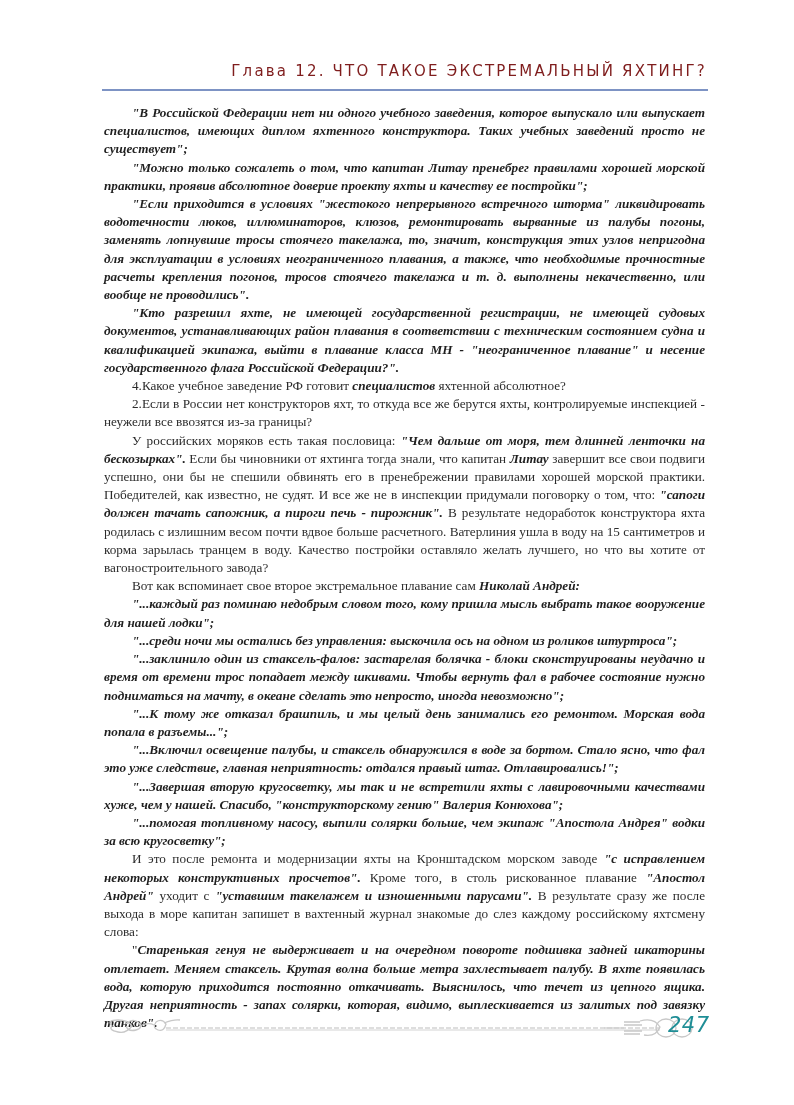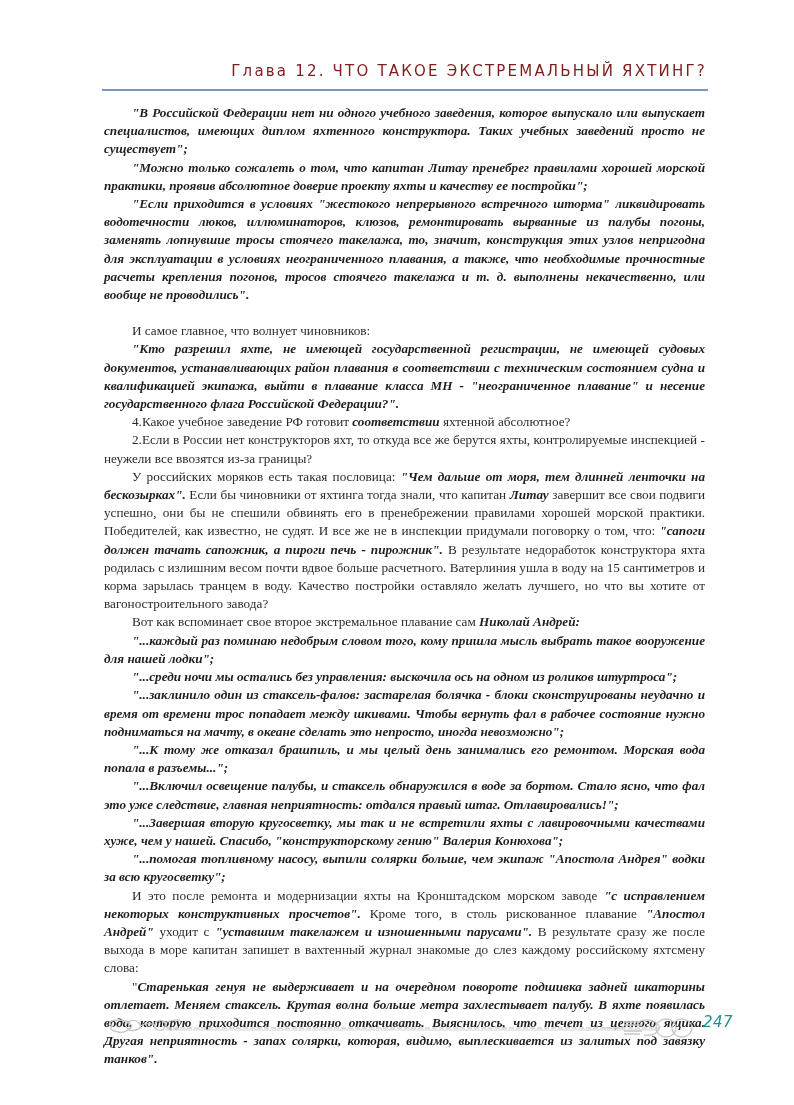--- a/index.html
+++ b/index.html
@@ -24,36 +24,35 @@
     color: #2b2b2b;
     text-align: justify;
   }
   .body-text p { margin: 0; text-indent: 28px; }
   .body-text p.gap { margin-top: 18px; }
   .q { font-style: italic; font-weight: bold; color: #1f1f1f; }
   .footer {
     position: absolute; left: 104px; top: 1014px; width: 604px; height: 30px;
   }
   .footer svg { position: absolute; left: 0; top: 0; }
-  .pn { position: absolute; left: 668px; top: 1013px; font-family: "DejaVu Sans", sans-serif; font-style: italic; font-size: 15px; color: #1f8e96; letter-spacing: 0.5px; margin-left: 35px; }
+  .pn { position: absolute; left: 668px; top: 1013px; font-family: "DejaVu Sans", sans-serif; font-style: italic; font-size: 21px; color: #1f8e96; letter-spacing: 0.5px; }
 </style>
 </head>
 <body>
 
 <div class="page">
   <div class="running-head">Глава 12. ЧТО ТАКОЕ ЭКСТРЕМАЛЬНЫЙ ЯХТИНГ?</div>
   <div class="head-rule"></div>
 
   <div class="body-text" id="body-text">
       <p><span class="q">"В Российской Федерации нет ни одного учебного заведения, которое выпускало или выпускает специалистов, имеющих диплом яхтенного конструктора. Таких учебных заведений просто не существует";</span></p>
       <p><span class="q">"Можно только сожалеть о том, что капитан Литау пренебрег правилами хорошей морской практики, проявив абсолютное доверие проекту яхты и качеству ее постройки";</span></p>
       <p><span class="q">"Если приходится в условиях "жестокого непрерывного встречного шторма" ликвидировать водотечности люков, иллюминаторов, клюзов, ремонтировать вырванные из палубы погоны, заменять лопнувшие тросы стоячего такелажа, то, значит, конструкция этих узлов непригодна для эксплуатации в условиях неограниченного плавания, а также, что необходимые прочностные расчеты крепления погонов, тросов стоячего такелажа и т. д. выполнены некачественно, или вообще не проводились".</span></p>
-      <p class="gap">И самое главное, что волнует чиновников:</p>
       <p><span class="q">"Кто разрешил яхте, не имеющей государственной регистрации, не имеющей судовых документов, устанавливающих район плавания в соответствии с техническим состоянием судна и квалификацией экипажа, выйти в плавание класса МН - "неограниченное плавание" и несение государственного флага Российской Федерации?".</span></p>
-      <p><span>4.Какое учебное заведение РФ готовит </span><span class="q">соответствии</span><span> яхтенной абсолютное?</span></p>
+      <p><span>4.Какое учебное заведение РФ готовит </span><span class="q">специалистов</span><span> яхтенной абсолютное?</span></p>
       <p><span>2.Если в России нет конструкторов яхт, то откуда все же берутся яхты, контролируемые инспекцией - неужели все ввозятся из-за границы?</span></p>
       <p><span>У российских моряков есть такая пословица: </span><span class="q">"Чем дальше от моря, тем длинней ленточки на бескозырках".</span><span> Если бы чиновники от яхтинга тогда знали, что капитан </span><span class="q">Литау</span><span> завершит все свои подвиги успешно, они бы не спешили обвинять его в пренебрежении правилами хорошей морской практики. Победителей, как известно, не судят. И все же не в инспекции придумали поговорку о том, что: </span><span class="q">"сапоги должен тачать сапожник, а пироги печь - пирожник".</span><span> В результате недоработок конструктора яхта родилась с излишним весом почти вдвое больше расчетного. Ватерлиния ушла в воду на 15 сантиметров и корма зарылась транцем в воду. Качество постройки оставляло желать лучшего, но что вы хотите от вагоностроительного завода?</span></p>
       <p><span> Вот как вспоминает свое второе экстремальное плавание сам </span><span class="q">Николай Андрей:</span></p>
       <p><span class="q">"...каждый раз поминаю недобрым словом того, кому пришла мысль выбрать такое вооружение для нашей лодки";</span></p>
       <p><span class="q">"...среди ночи мы остались без управления: выскочила ось на одном из роликов штуртроса";</span></p>
       <p><span class="q">"...заклинило один из стаксель-фалов: застарелая болячка - блоки  сконструированы неудачно и время от времени трос попадает между шкивами. Чтобы вернуть фал в рабочее состояние нужно подниматься на мачту, в океане сделать это непросто, иногда невозможно";</span></p>
       <p><span class="q">"...К тому же отказал брашпиль, и мы целый день занимались его ремонтом. Морская вода попала в разъемы...";</span></p>
       <p><span class="q"> "...Включил освещение палубы, и стаксель обнаружился в воде за бортом. Стало ясно, что фал это уже следствие, главная неприятность: отдался правый штаг. Отлавировались!";</span></p>
       <p><span class="q">"...Завершая вторую кругосветку, мы так и не встретили яхты с лавировочными качествами хуже, чем у нашей. Спасибо, "конструкторскому гению" Валерия Конюхова";</span></p>
       <p><span class="q">"...помогая топливному насосу, выпили солярки больше, чем экипаж "Апостола Андрея" водки за всю кругосветку";</span></p>

